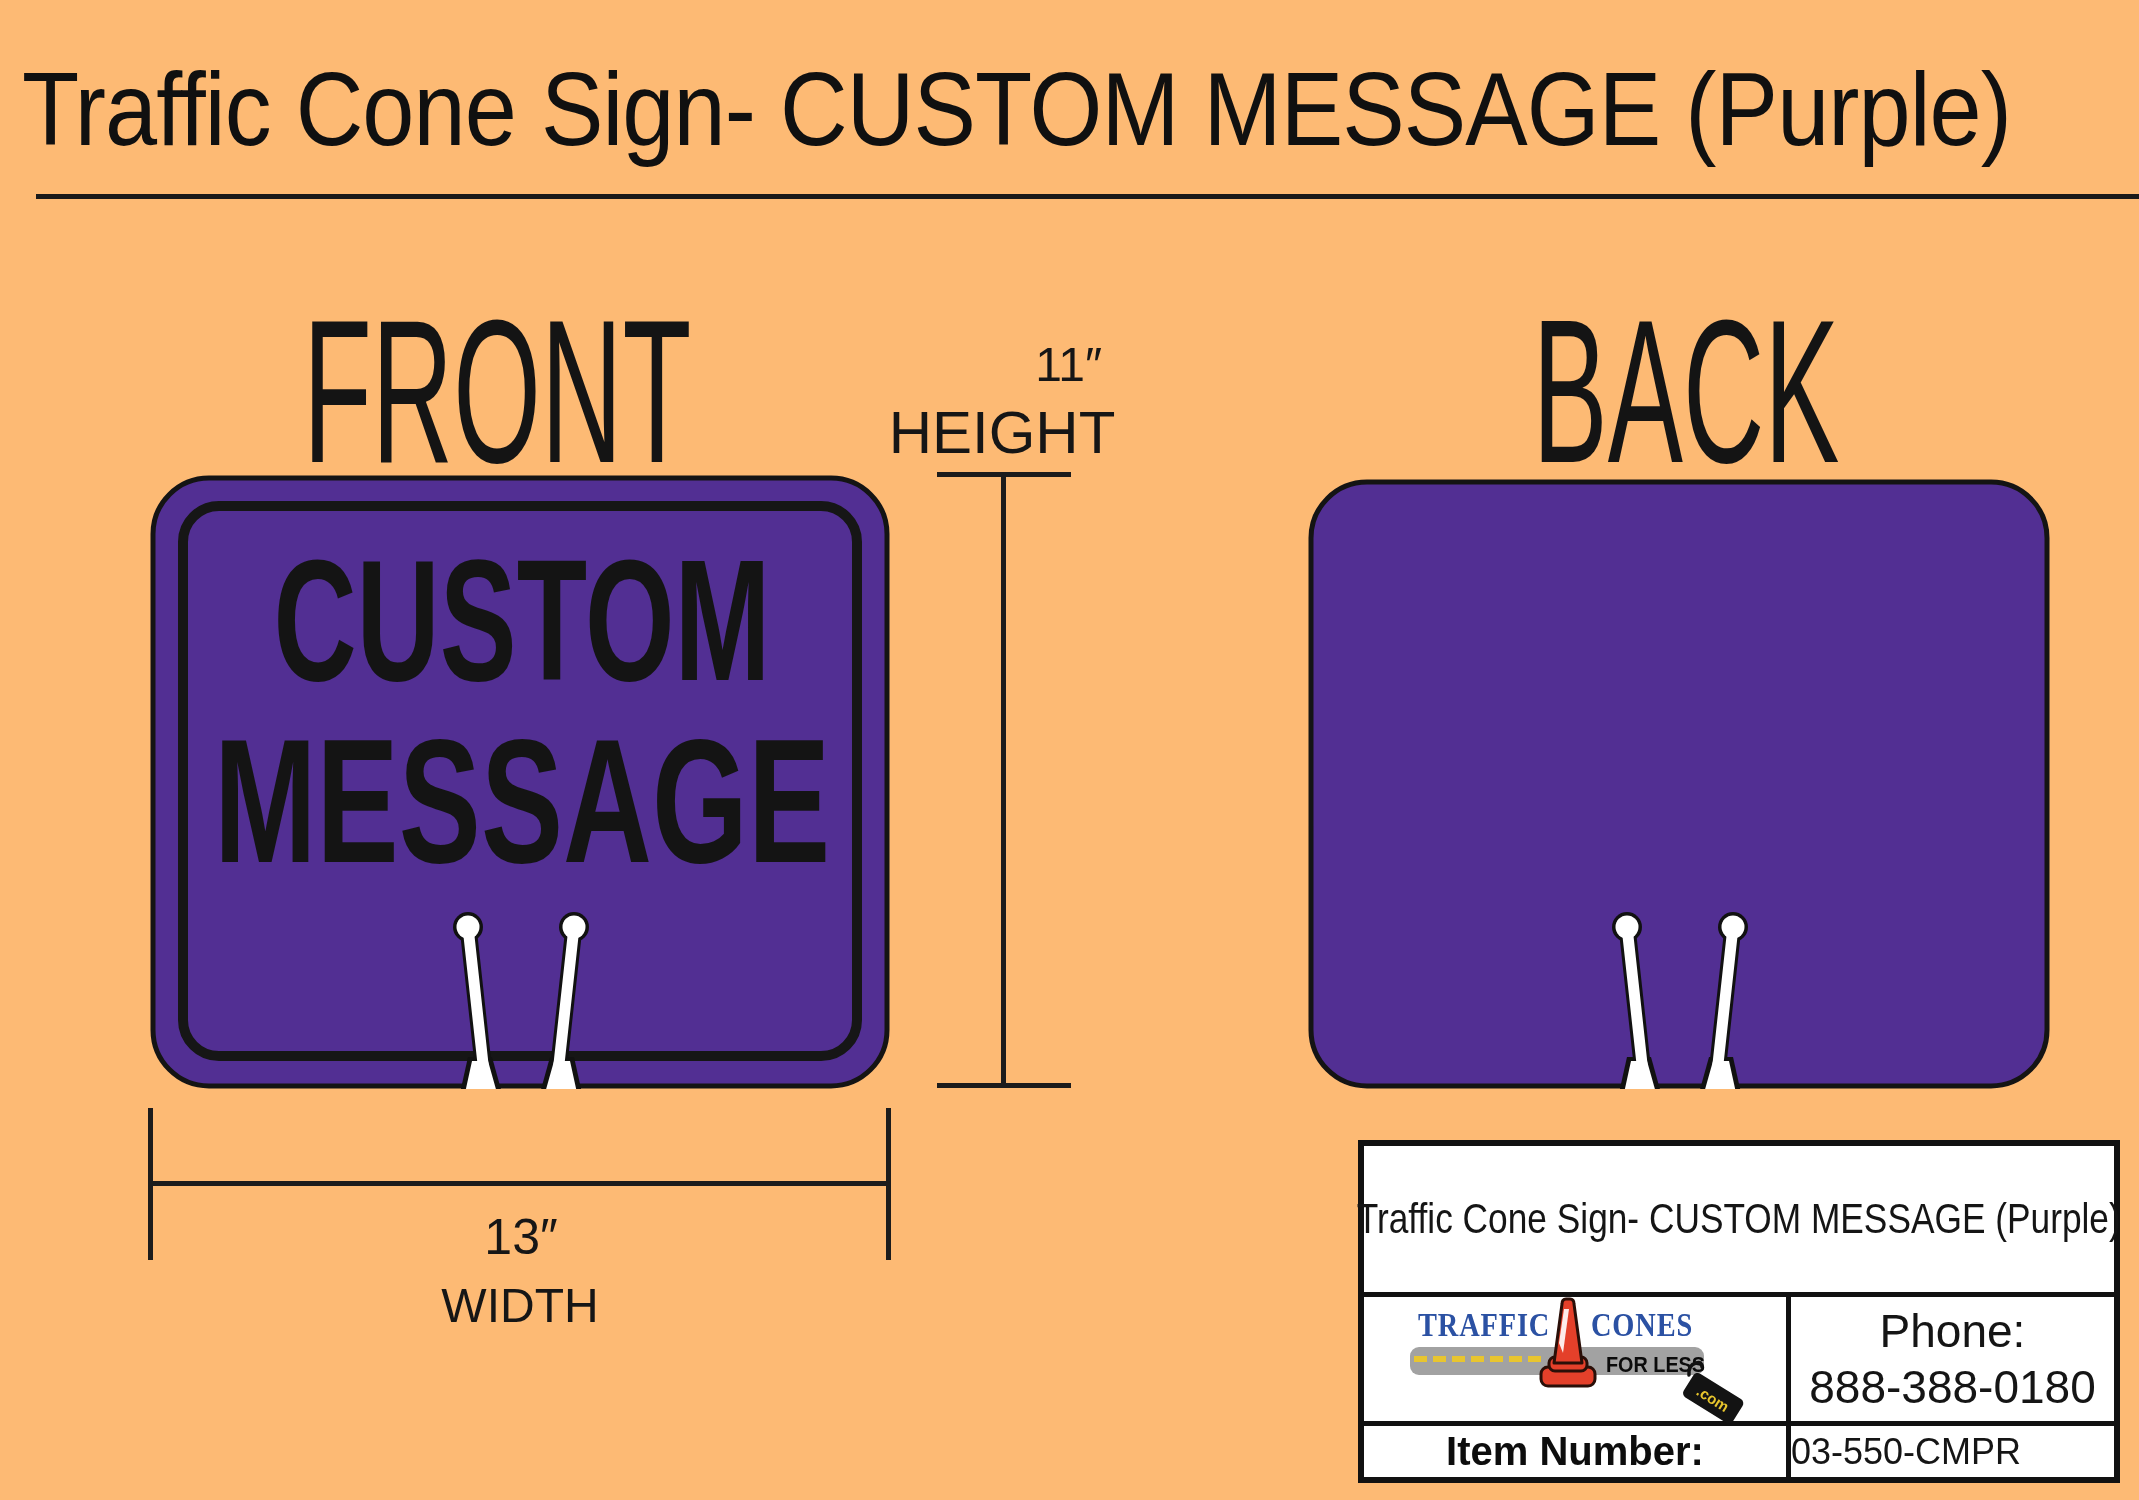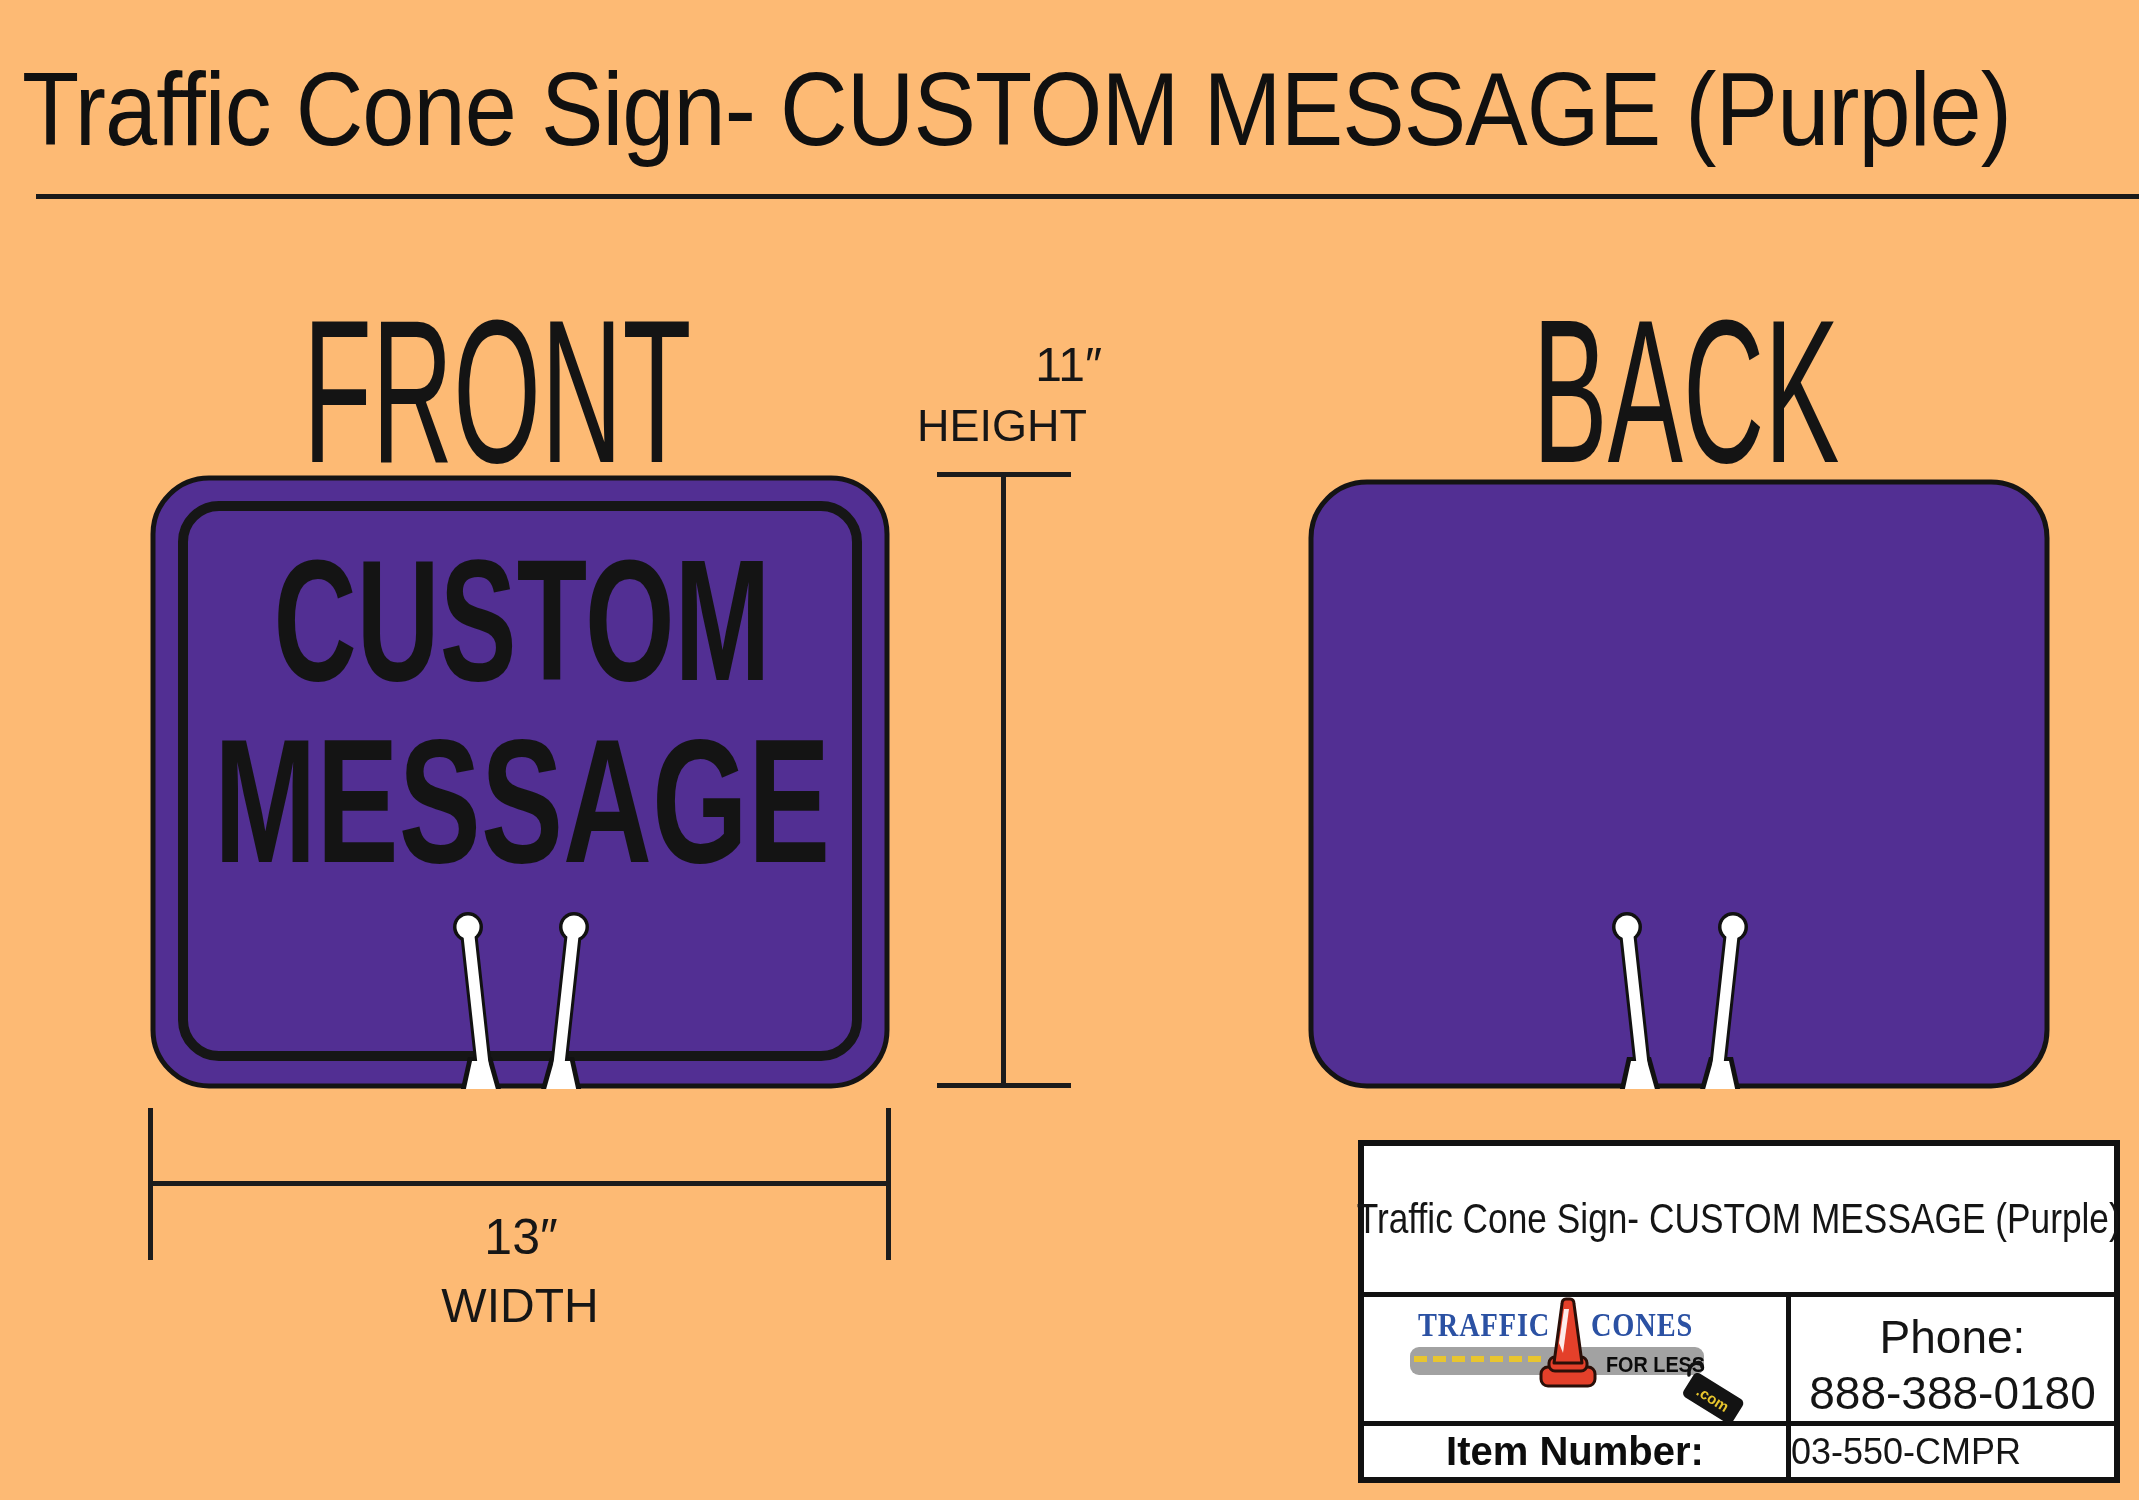--- a/index.html
+++ b/index.html
@@ -19,21 +19,21 @@
   .dim-label{text-align:center;line-height:1;color:#161616;white-space:nowrap;}
   .dim-line{background:#1c1c1c;}
   
   .info-box{left:1358px;top:1140px;width:762px;height:343px;border:6px solid #111;box-sizing:border-box;background:#fff;}
   .ib-hline1{left:0;top:146px;width:750px;height:5px;background:#111;}
   .ib-hline2{left:0;top:275px;width:750px;height:5px;background:#111;}
   .ib-vline{left:422px;top:146px;width:5px;height:186px;background:#111;}
   .ib-row1{left:0;top:0;width:750px;height:146px;display:flex;align-items:center;justify-content:center;}
   .ib-row1 .txt{font-size:42px;white-space:nowrap;transform:scaleX(0.84);transform-origin:center;color:#151515;}
   .ib-phone-cell{left:427px;top:151px;width:323px;height:124px;display:flex;flex-direction:column;
-                 align-items:center;justify-content:flex-end;}
+                 align-items:center;justify-content:center;}
   .ib-phone-cell .line{font-size:46px;line-height:1.22;color:#151515;white-space:nowrap;}
   .ib-item-label-cell{left:0;top:280px;width:422px;height:51px;display:flex;align-items:center;justify-content:center;border-radius:20px;}
   .ib-item-label-cell .txt{font-size:40px;font-weight:bold;color:#0d0d0d;white-space:nowrap;}
   .ib-item-value-cell{left:427px;top:280px;width:323px;height:51px;display:flex;align-items:center;justify-content:flex-start;}
   .ib-item-value-cell .txt{font-size:36px;color:#151515;white-space:nowrap;}
   
   .logo{left:46px;top:149px;width:304px;height:108px;}
   .logo-word{font-family:"Liberation Serif","DejaVu Serif",serif;font-weight:bold;font-size:33px;line-height:1;
              color:var(--blue);letter-spacing:1px;transform:scaleX(0.86);transform-origin:left top;white-space:nowrap;}
   .logo-bar{left:0;top:52px;width:294px;height:28px;background:var(--bar-gray);border-radius:9px;}
@@ -104,21 +104,21 @@
       <circle cx="425" cy="448" r="15" fill="#111"></circle>
       <line x1="425" y1="448" x2="409" y2="594" stroke="#111" stroke-width="17" stroke-linecap="round"></line>
       <path d="M 425,578 L 433,614 L 391,614 L 401,578 Z" fill="#111"></path>
       <circle cx="425" cy="448" r="11.5" fill="#fff"></circle>
       <line x1="425" y1="448" x2="409" y2="594" stroke="#fff" stroke-width="11" stroke-linecap="round"></line>
       <path d="M 421,582 L 428,614 L 396,614 L 405,582 Z" fill="#fff"></path>
     </g>
   </svg>
 
   <div class="abs dim-label" style="left:902px;top:341px;width:200px;font-size:48px;text-align:right;">11″</div>
-  <div class="abs dim-label" style="left:852px;top:403px;width:300px;font-size:45px;">HEIGHT</div>
+  <div class="abs dim-label" style="left:852px;top:403px;width:300px;font-size:60px;">HEIGHT</div>
   <div class="abs dim-line" style="left:937px;top:472px;width:134px;height:5px;"></div>
   <div class="abs dim-line" style="left:1001px;top:472px;width:5px;height:613px;"></div>
   <div class="abs dim-line" style="left:937px;top:1083px;width:134px;height:5px;"></div>
 
   <div class="abs dim-line" style="left:148px;top:1108px;width:5px;height:152px;"></div>
   <div class="abs dim-line" style="left:148px;top:1181px;width:743px;height:5px;"></div>
   <div class="abs dim-line" style="left:886px;top:1108px;width:5px;height:152px;"></div>
   <div class="abs dim-label" style="left:421px;top:1212px;width:200px;font-size:50px;">13″</div>
   <div class="abs dim-label" style="left:370px;top:1282px;width:300px;font-size:48px;">WIDTH</div>
 

